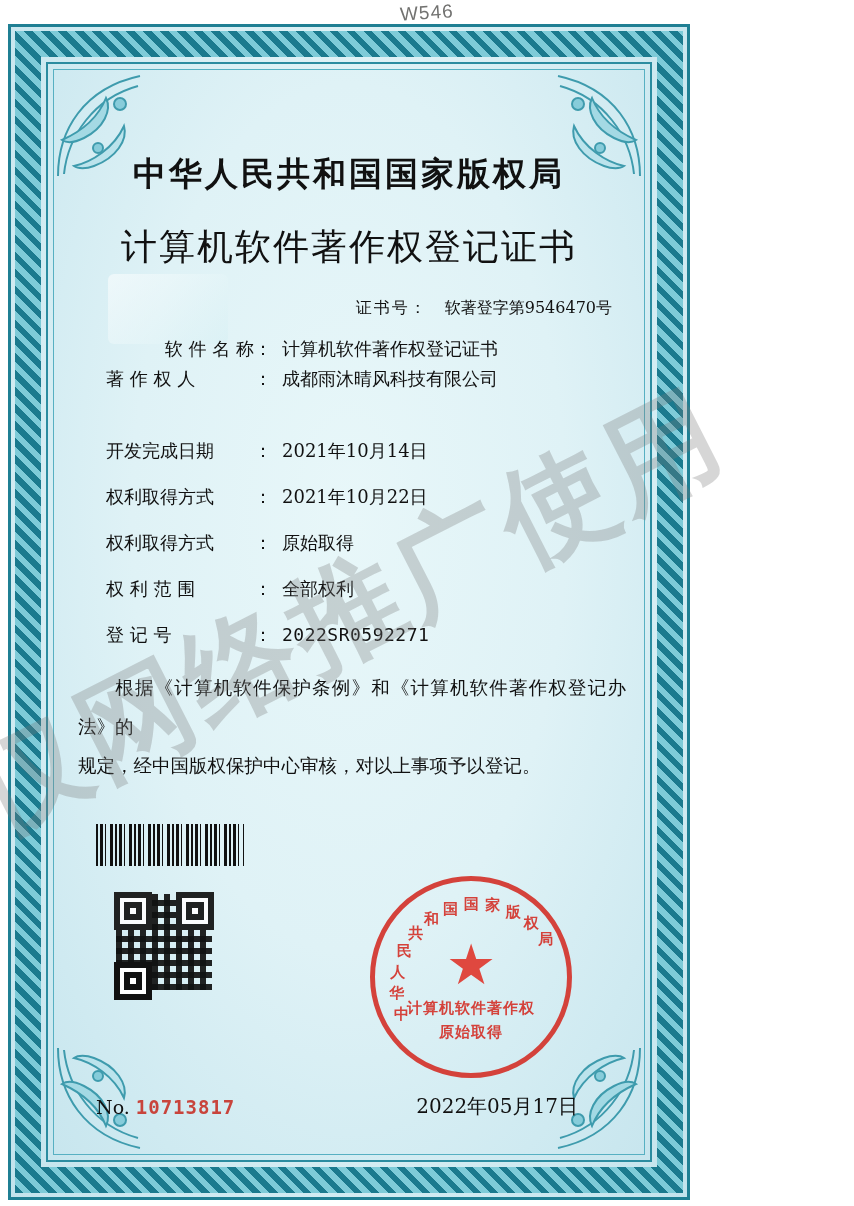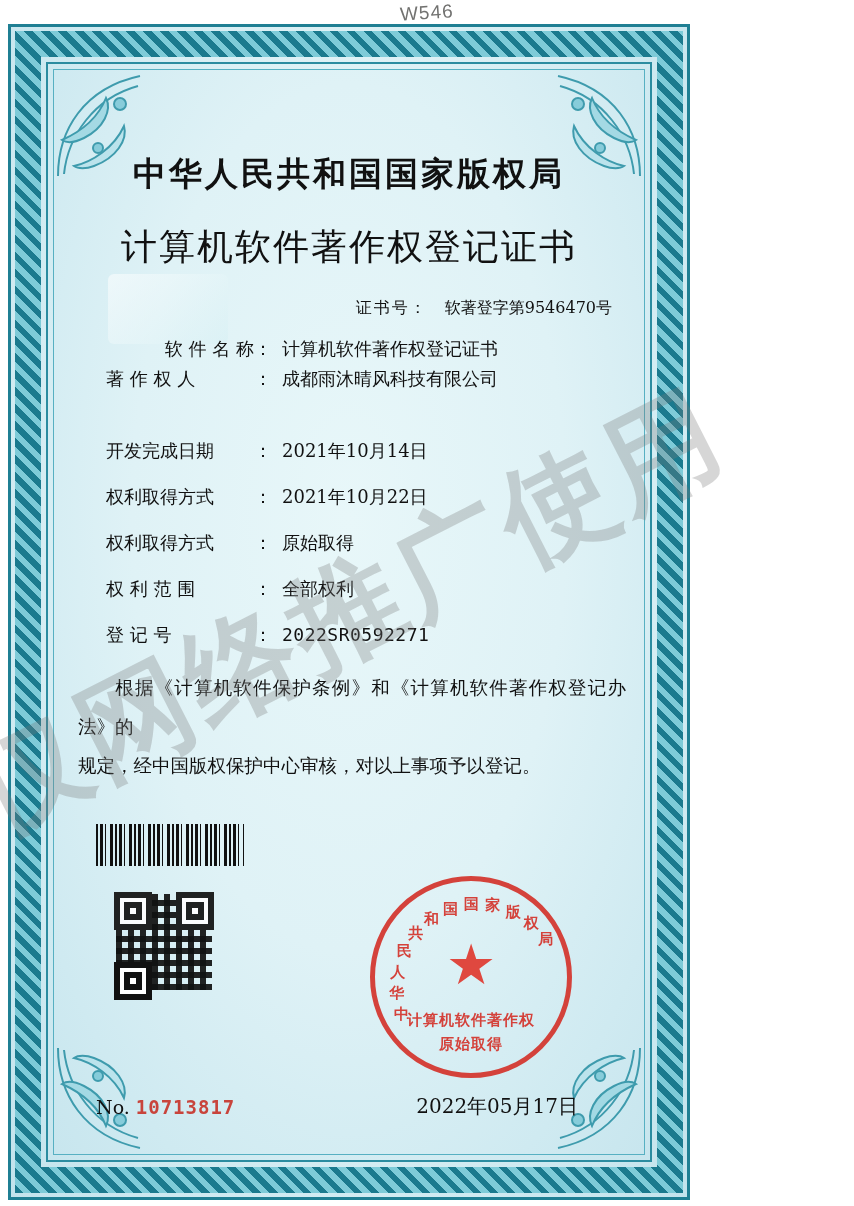--- a/index.html
+++ b/index.html
@@ -250,21 +250,20 @@
   .seal .bottom-line1,
   .seal .bottom-line2 {
     position: absolute;
     left: 0;
     width: 100%;
     text-align: center;
     font-size: 15px;
     font-weight: bold;
     font-family: Liberation Serif, serif;
     letter-spacing: 1px;
-    margin-top: 12px;
   }
   .seal .bottom-line1 { top: 118px; }
   .seal .bottom-line2 { top: 142px; }
 
   .serial {
     position: absolute;
     left: 88px;
     bottom: 82px;
     font-size: 19px;
     font-family: "DejaVu Serif", serif;

